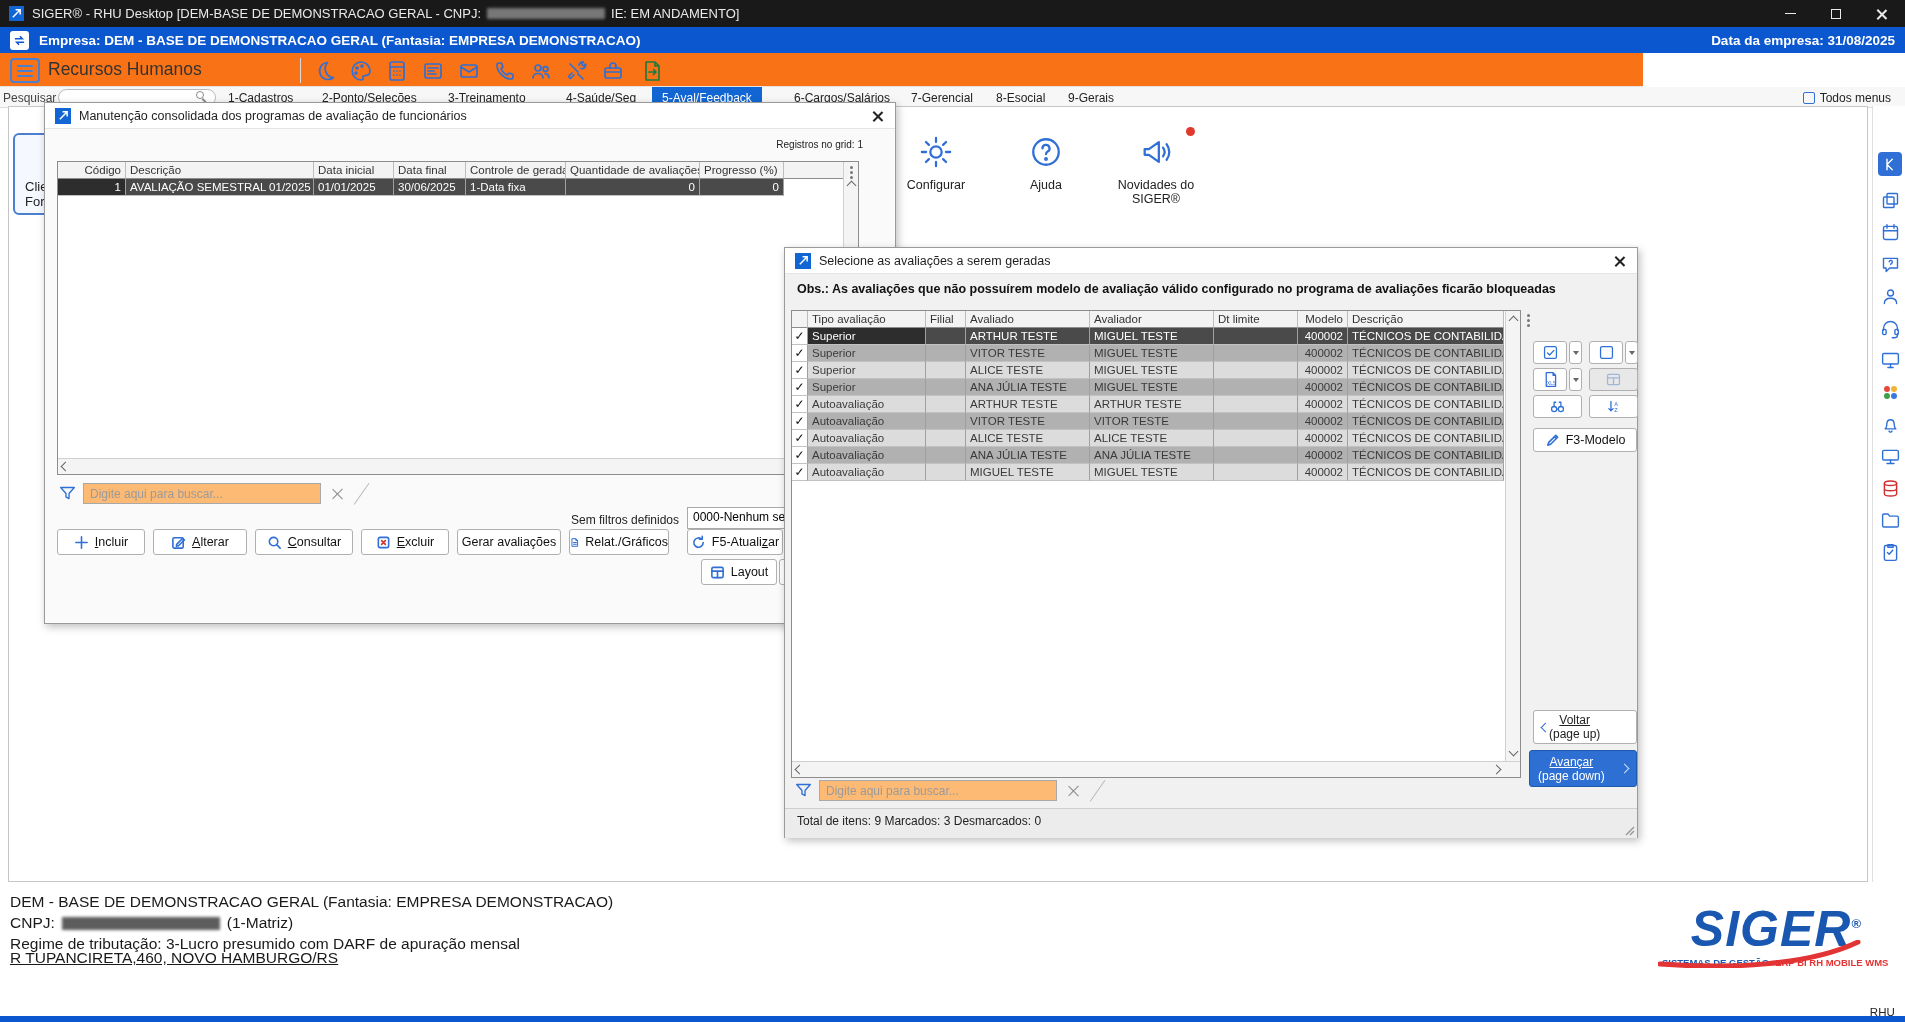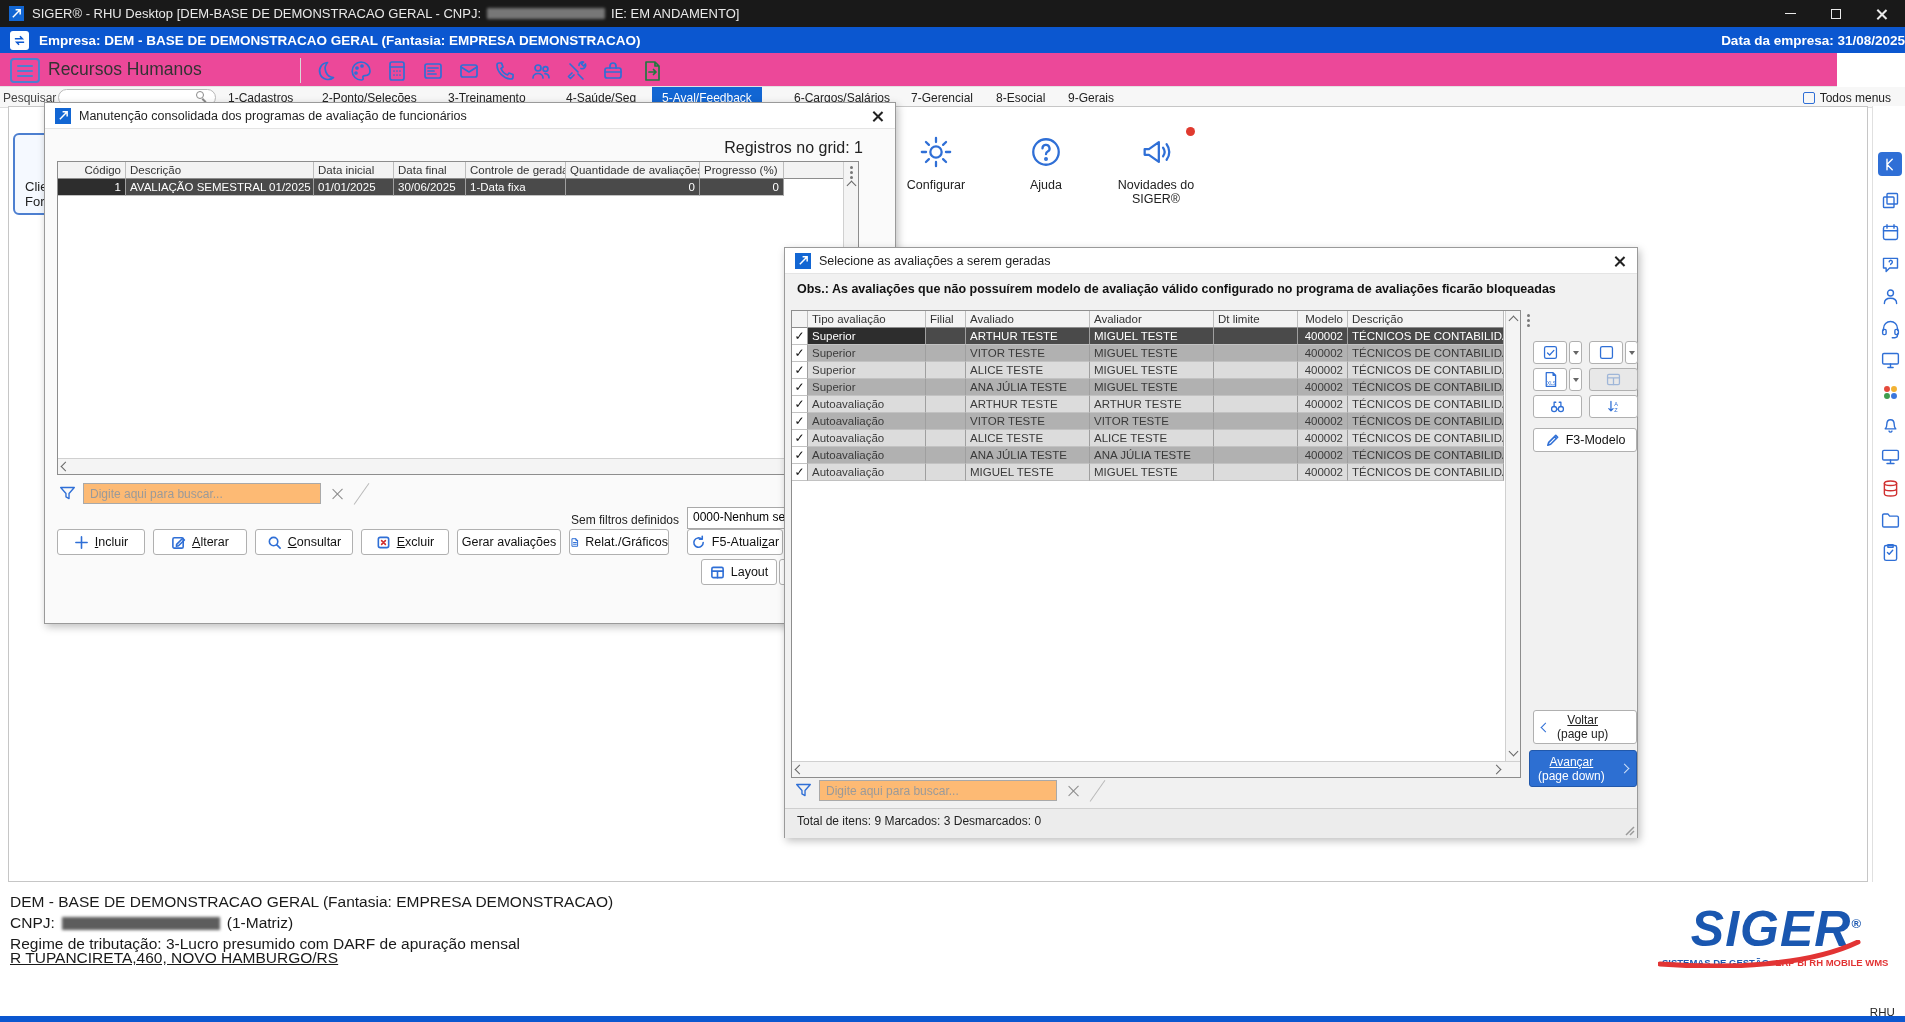--- a/index.html
+++ b/index.html
@@ -14,23 +14,23 @@
   .wctl { position:absolute; top:0; height:27px; width:46px; display:flex; align-items:center; justify-content:center; }
   .glyph-min { width:11px; height:1px; background:#eaeaea; }
   .glyph-max { width:10px; height:10px; border:1px solid #eaeaea; }
   .glyph-x { position:relative; width:12px; height:12px; }
   .glyph-x::before,.glyph-x::after { content:""; position:absolute; left:5px; top:0; width:1.5px; height:13px; background:#eaeaea; }
   .glyph-x::before { transform:rotate(45deg);} .glyph-x::after { transform:rotate(-45deg);}
   .redact { display:inline-block; background:#777; filter:blur(1.6px); height:11px; width:118px; margin:0 6px; vertical-align:middle; border-radius:1px; }
 
   #companybar { position:absolute; left:0; top:27px; width:1905px; height:26px; background:#0b57d0; color:#fff; font-size:13.5px; font-weight:bold; display:flex; align-items:center; }
   #companybar .swico { width:19px; height:19px; background:#fff; border-radius:3px; margin:0 10px 0 10px; display:flex; align-items:center; justify-content:center; }
-  #companybar .date { position:absolute; right:0; }
-
-  #toolbar { position:absolute; left:0; top:53px; width:1837px; height:34px; background:#ec4899; border-bottom:1px solid #e3e3e3; }
+  #companybar .date { position:absolute; right:10px; }
+
+  #toolbar { position:absolute; left:0; top:53px; width:1643px; height:34px; background:#f97316; border-bottom:1px solid #e3e3e3; }
   #hamburger { position:absolute; left:10px; top:5px; width:30px; height:25px; border:2px solid #4d7fd0; border-radius:4px; display:flex; flex-direction:column; justify-content:center; gap:3px; padding:0 5px; }
   #hamburger i { display:block; height:2px; background:#4d7fd0; border-radius:1px; }
   #module-name { position:absolute; left:48px; top:6px; font-size:17.5px; color:#333; }
   .tbsep { position:absolute; left:300px; top:5px; width:1px; height:25px; background:#d9d9d9; }
   .tbico { position:absolute; top:5px; width:26px; height:26px; display:flex; align-items:center; justify-content:center; }
   .tbico svg { width:24px; height:24px; stroke:#2f6fd6; fill:none; stroke-width:1.7; stroke-linecap:round; stroke-linejoin:round; }
   .tbico.green svg { stroke:#1f7a3f; }
 
   
   #menubar { position:absolute; left:0; top:87px; width:1905px; height:21px; background:#f7f7f7; border-bottom:1px solid #ddd; font-size:12px; color:#222; }
@@ -100,21 +100,21 @@
   .btn svg { width:15px; height:15px; stroke:#2f6fd6; fill:none; stroke-width:1.7; stroke-linecap:round; stroke-linejoin:round; }
   .btn.sliver { width:8px; border-radius:3px 0 0 3px; }
   .smbtn { position:absolute; height:23px; background:#fff; border:1px solid #b0b0b0; border-radius:3px; display:flex; align-items:center; justify-content:center; }
   .smbtn svg { width:17px; height:17px; stroke:#2f6fd6; fill:none; stroke-width:1.5; stroke-linecap:round; stroke-linejoin:round; }
   .smbtn.disabled { background:#e8e8e8; }
   .smbtn.disabled svg { stroke:#9fb6d8; }
   .drop { width:13px; }
   .drop::after { content:""; width:0; height:0; border-left:3.5px solid transparent; border-right:3.5px solid transparent; border-top:4.5px solid #666; }
 
   
-  #btn-voltar { position:absolute; background:#fff; border:1px solid #b0b0b0; border-radius:3px; font-size:12px; color:#222; display:flex; align-items:center; gap:8px; padding-left:8px; }
+  #btn-voltar { position:absolute; background:#fff; border:1px solid #b0b0b0; border-radius:3px; font-size:12px; color:#222; display:flex; align-items:center; padding-left:8px; }
   #btn-voltar .lines { text-align:center; line-height:14px; }
   #btn-voltar .l1 { text-decoration:underline; }
   #btn-avancar { position:absolute; background:#2d6fd2; border:1px solid #2158ab; border-radius:3px; font-size:12px; color:#fff; display:flex; align-items:center; justify-content:space-between; padding:0 8px; }
   #btn-avancar .lines { text-align:center; line-height:14px; }
   #btn-avancar .l1 { text-decoration:underline; }
   #btn-avancar .chev { border-color:#cfe0f7; }
   #btn-voltar .chev { border-color:#2f6fd6; }
 
   
   #footer { position:absolute; left:0; top:882px; width:1905px; height:134px; background:#fff; font-size:15.5px; color:#1a1a1a; }
@@ -367,21 +367,21 @@
 <div class="win" style="left:44px; top:102px; width:852px; height:522px; z-index:10; background:#fafafa;">
   <div class="win-title">
     <span class="wico">
         <svg viewBox="0 0 12 12">
           <path d="M2 10 L10 2 M5 2 h5 v5" stroke="#fff" stroke-width="1.6" fill="none"></path>
         </svg>
       </span>
     <span>Manutenção consolidada dos programas de avaliação de funcionários</span>
     <span class="win-close"></span>
   </div>
-  <div class="abs" style="right:32px; top:36px; font-size:16px; color:#222;margin-left:12px;">Registros no grid: 1</div>
+  <div class="abs" style="right:32px; top:36px; font-size:10px; color:#222;margin-left:12px;">Registros no grid: 1</div>
 
   <div class="grid-box" style="left:12px; top:58px; width:802px; height:314px;">
     <div class="grow" style="grid-template-columns:68px 188px 80px 72px 100px 134px 84px 1fr; width:786px;">
       <div class="gh num">Código</div>
       <div class="gh">Descrição</div>
       <div class="gh">Data inicial</div>
       <div class="gh">Data final</div>
       <div class="gh">Controle de geradas</div>
       <div class="gh">Quantidade de avaliações</div>
       <div class="gh">Progresso (%)</div>

